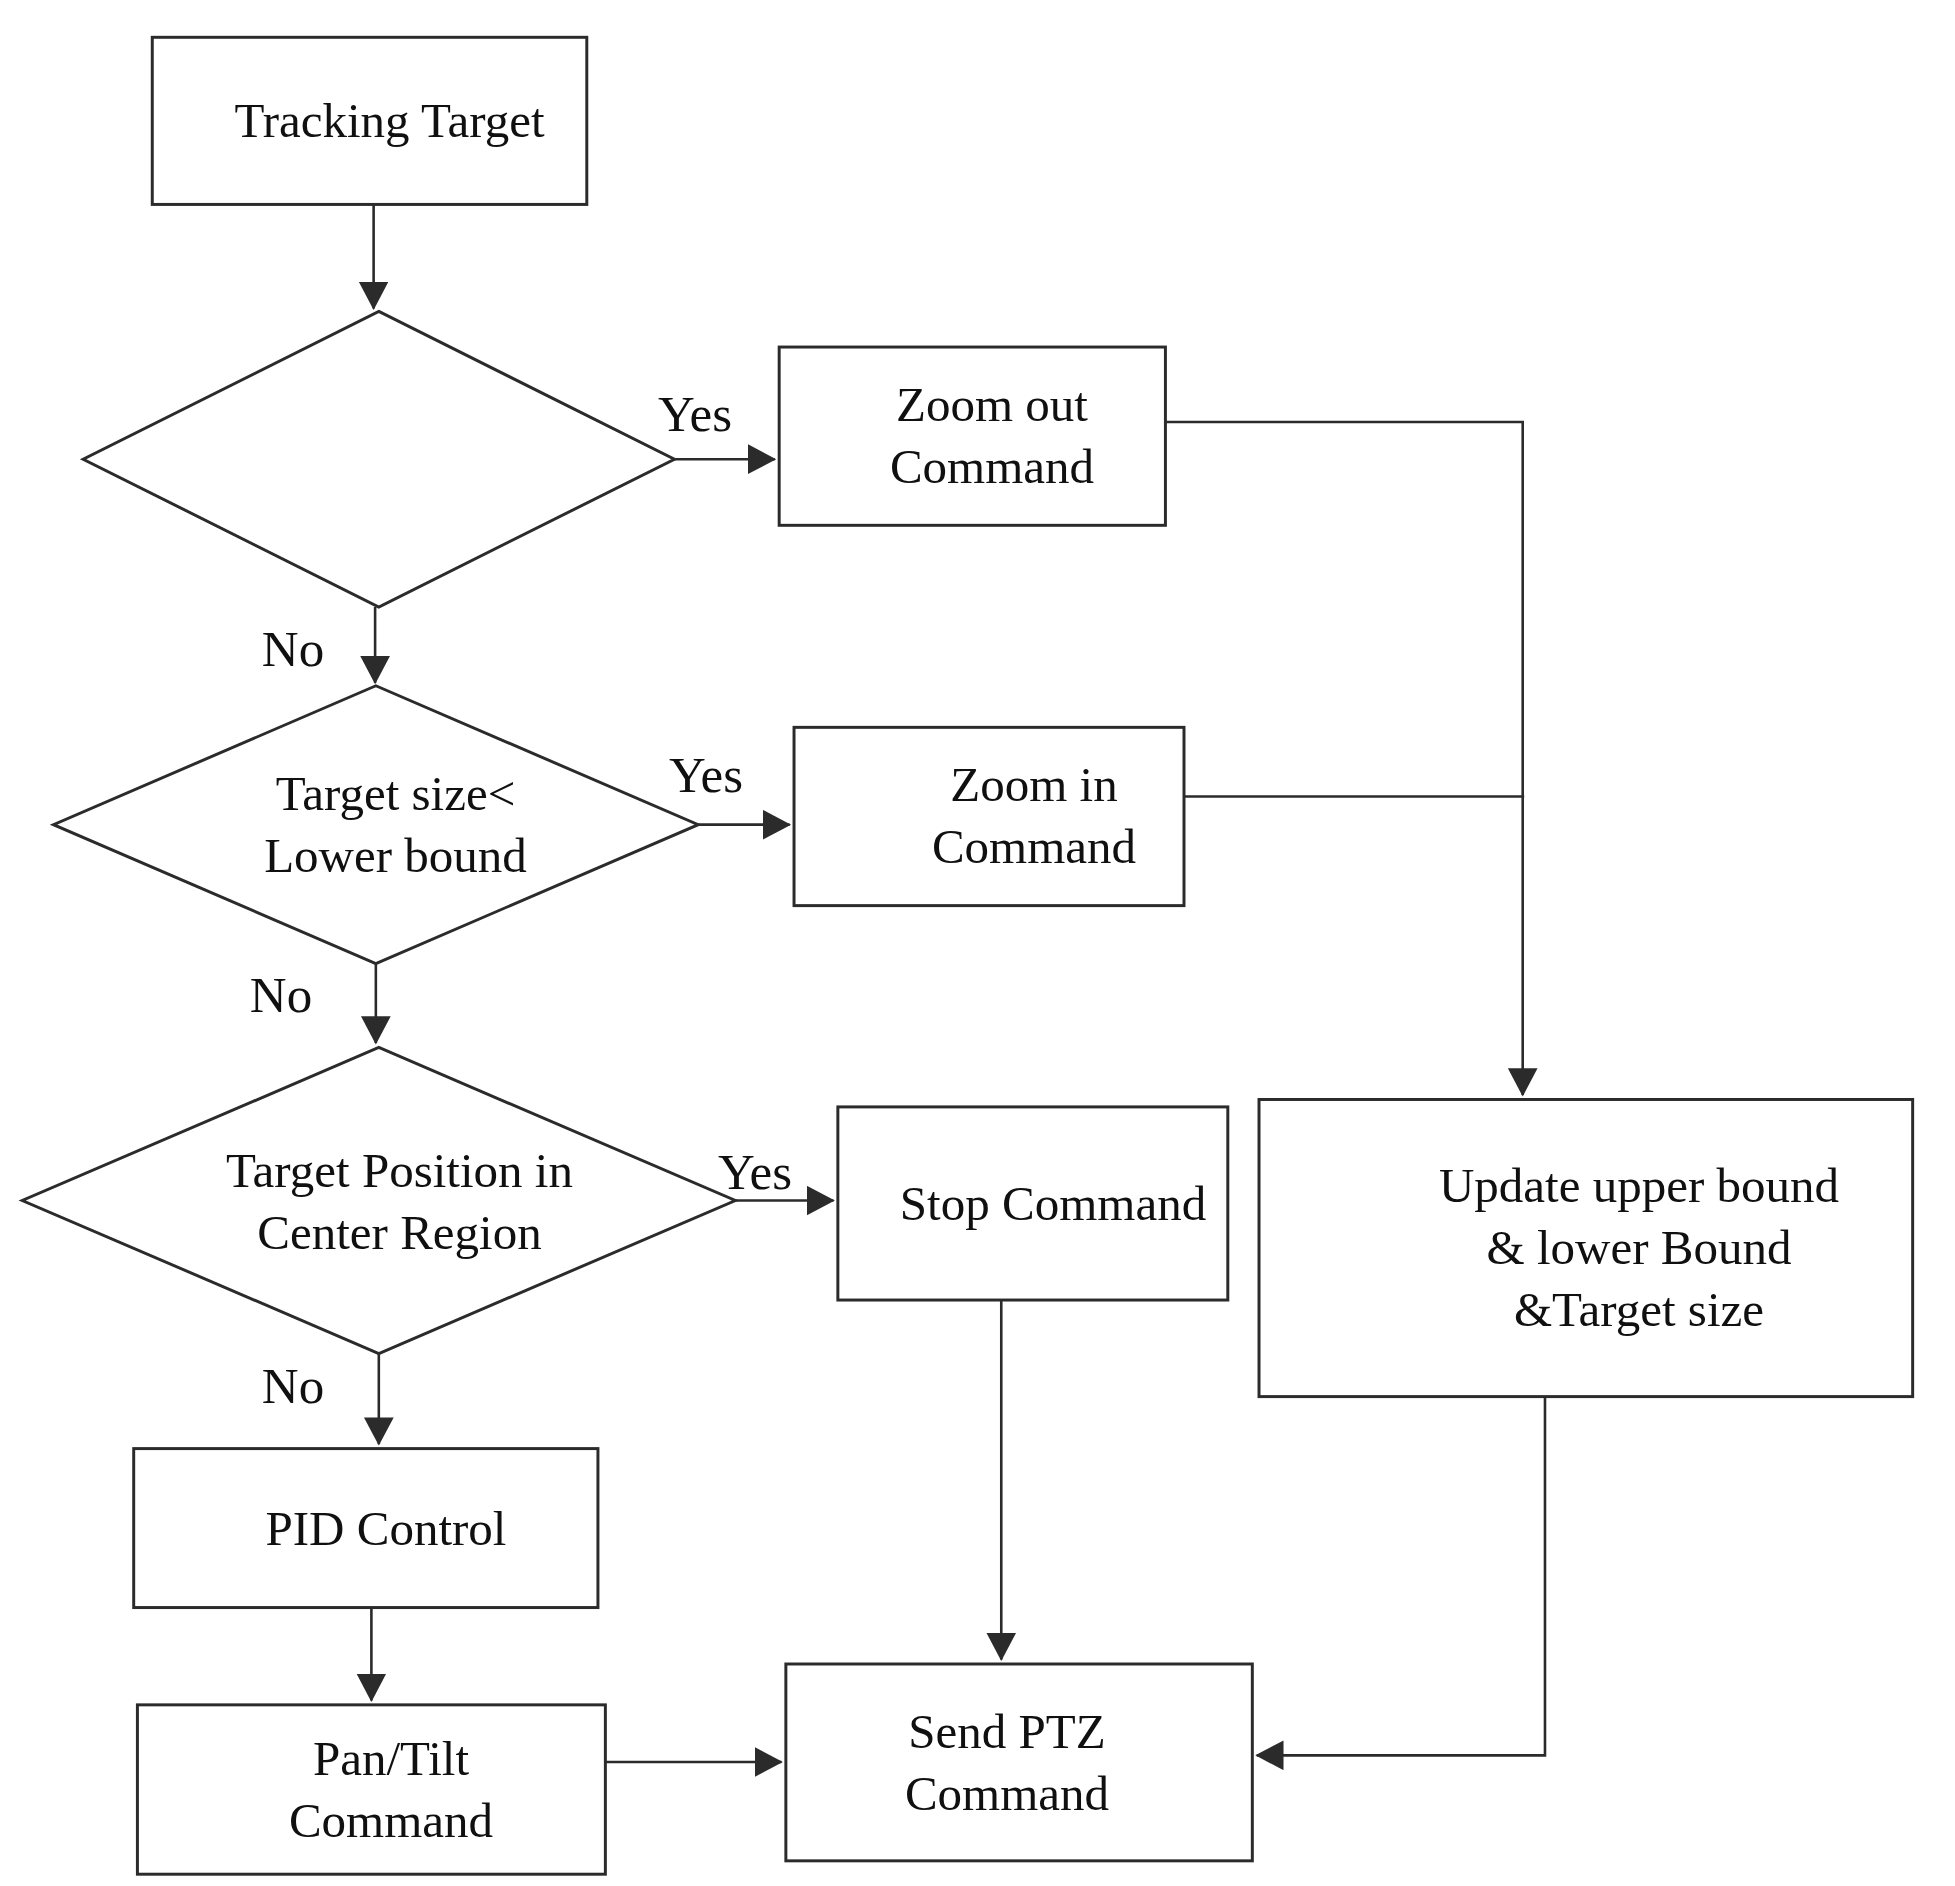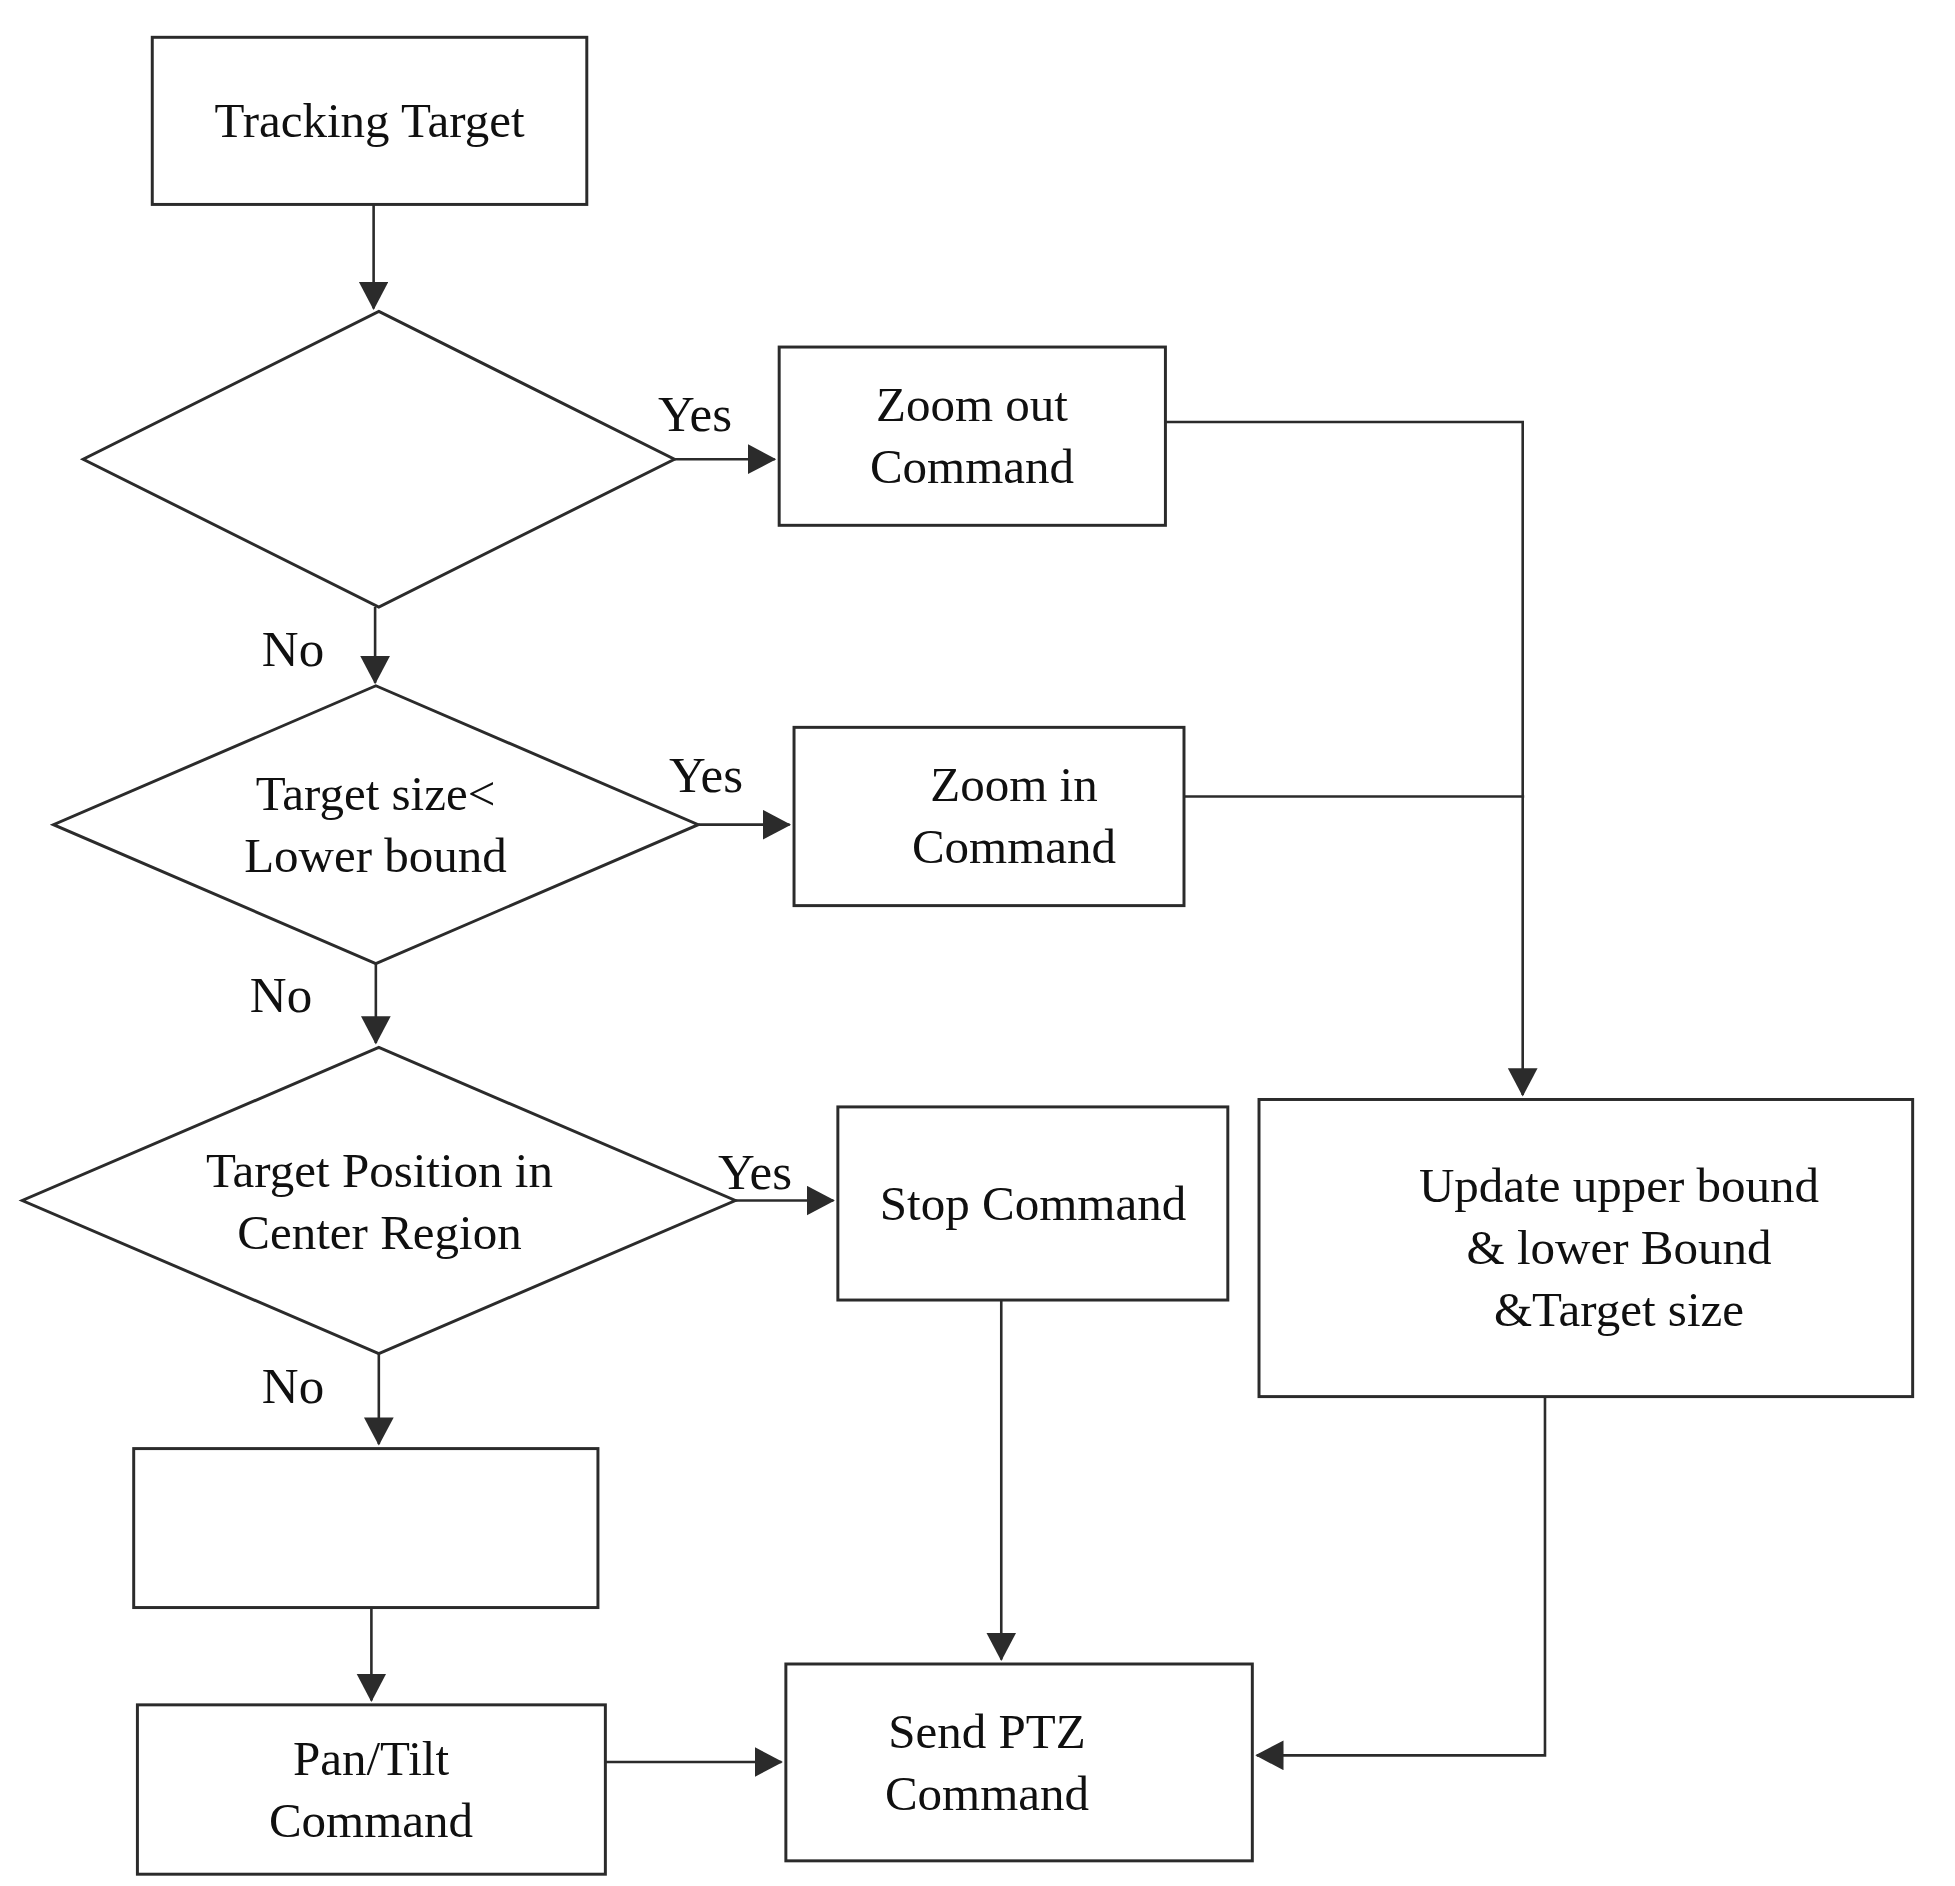--- a/index.html
+++ b/index.html
@@ -21,20 +21,21 @@
     position:absolute;
     display:flex;
     flex-direction:column;
     align-items:center;
     justify-content:center;
     text-align:center;
     font-size:49px;
     line-height:62px;
     color:var(--text);
     white-space:nowrap;
+    margin-left:20px;
   }
   .edge-label{
     position:absolute;
     transform:translate(-50%,-50%);
     font-size:51px;
     line-height:51px;
     color:var(--text);
     white-space:nowrap;
   }
 </style>
@@ -109,20 +110,23 @@
   <div class="node-label" style="left:838px;top:1107px;width:390px;height:193px;">
     <span>Stop Command</span>
   </div>
 
   <div class="node-label" style="left:1292px;top:1099px;width:654px;height:297px;">
     <span>Update upper bound</span>
     <span>&amp; lower Bound</span>
     <span>&amp;Target size</span>
   </div>
 
+  <div class="node-label" style="left:134px;top:1449px;width:464px;height:159px;">
+    <span>PID Control</span>
+  </div>
 
   <div class="node-label" style="left:137px;top:1705px;width:468px;height:169px;">
     <span>Pan/Tilt</span>
     <span>Command</span>
   </div>
 
   <div class="node-label" style="left:786px;top:1664px;width:402px;height:197px;">
     <span>Send PTZ</span>
     <span>Command</span>
   </div>

